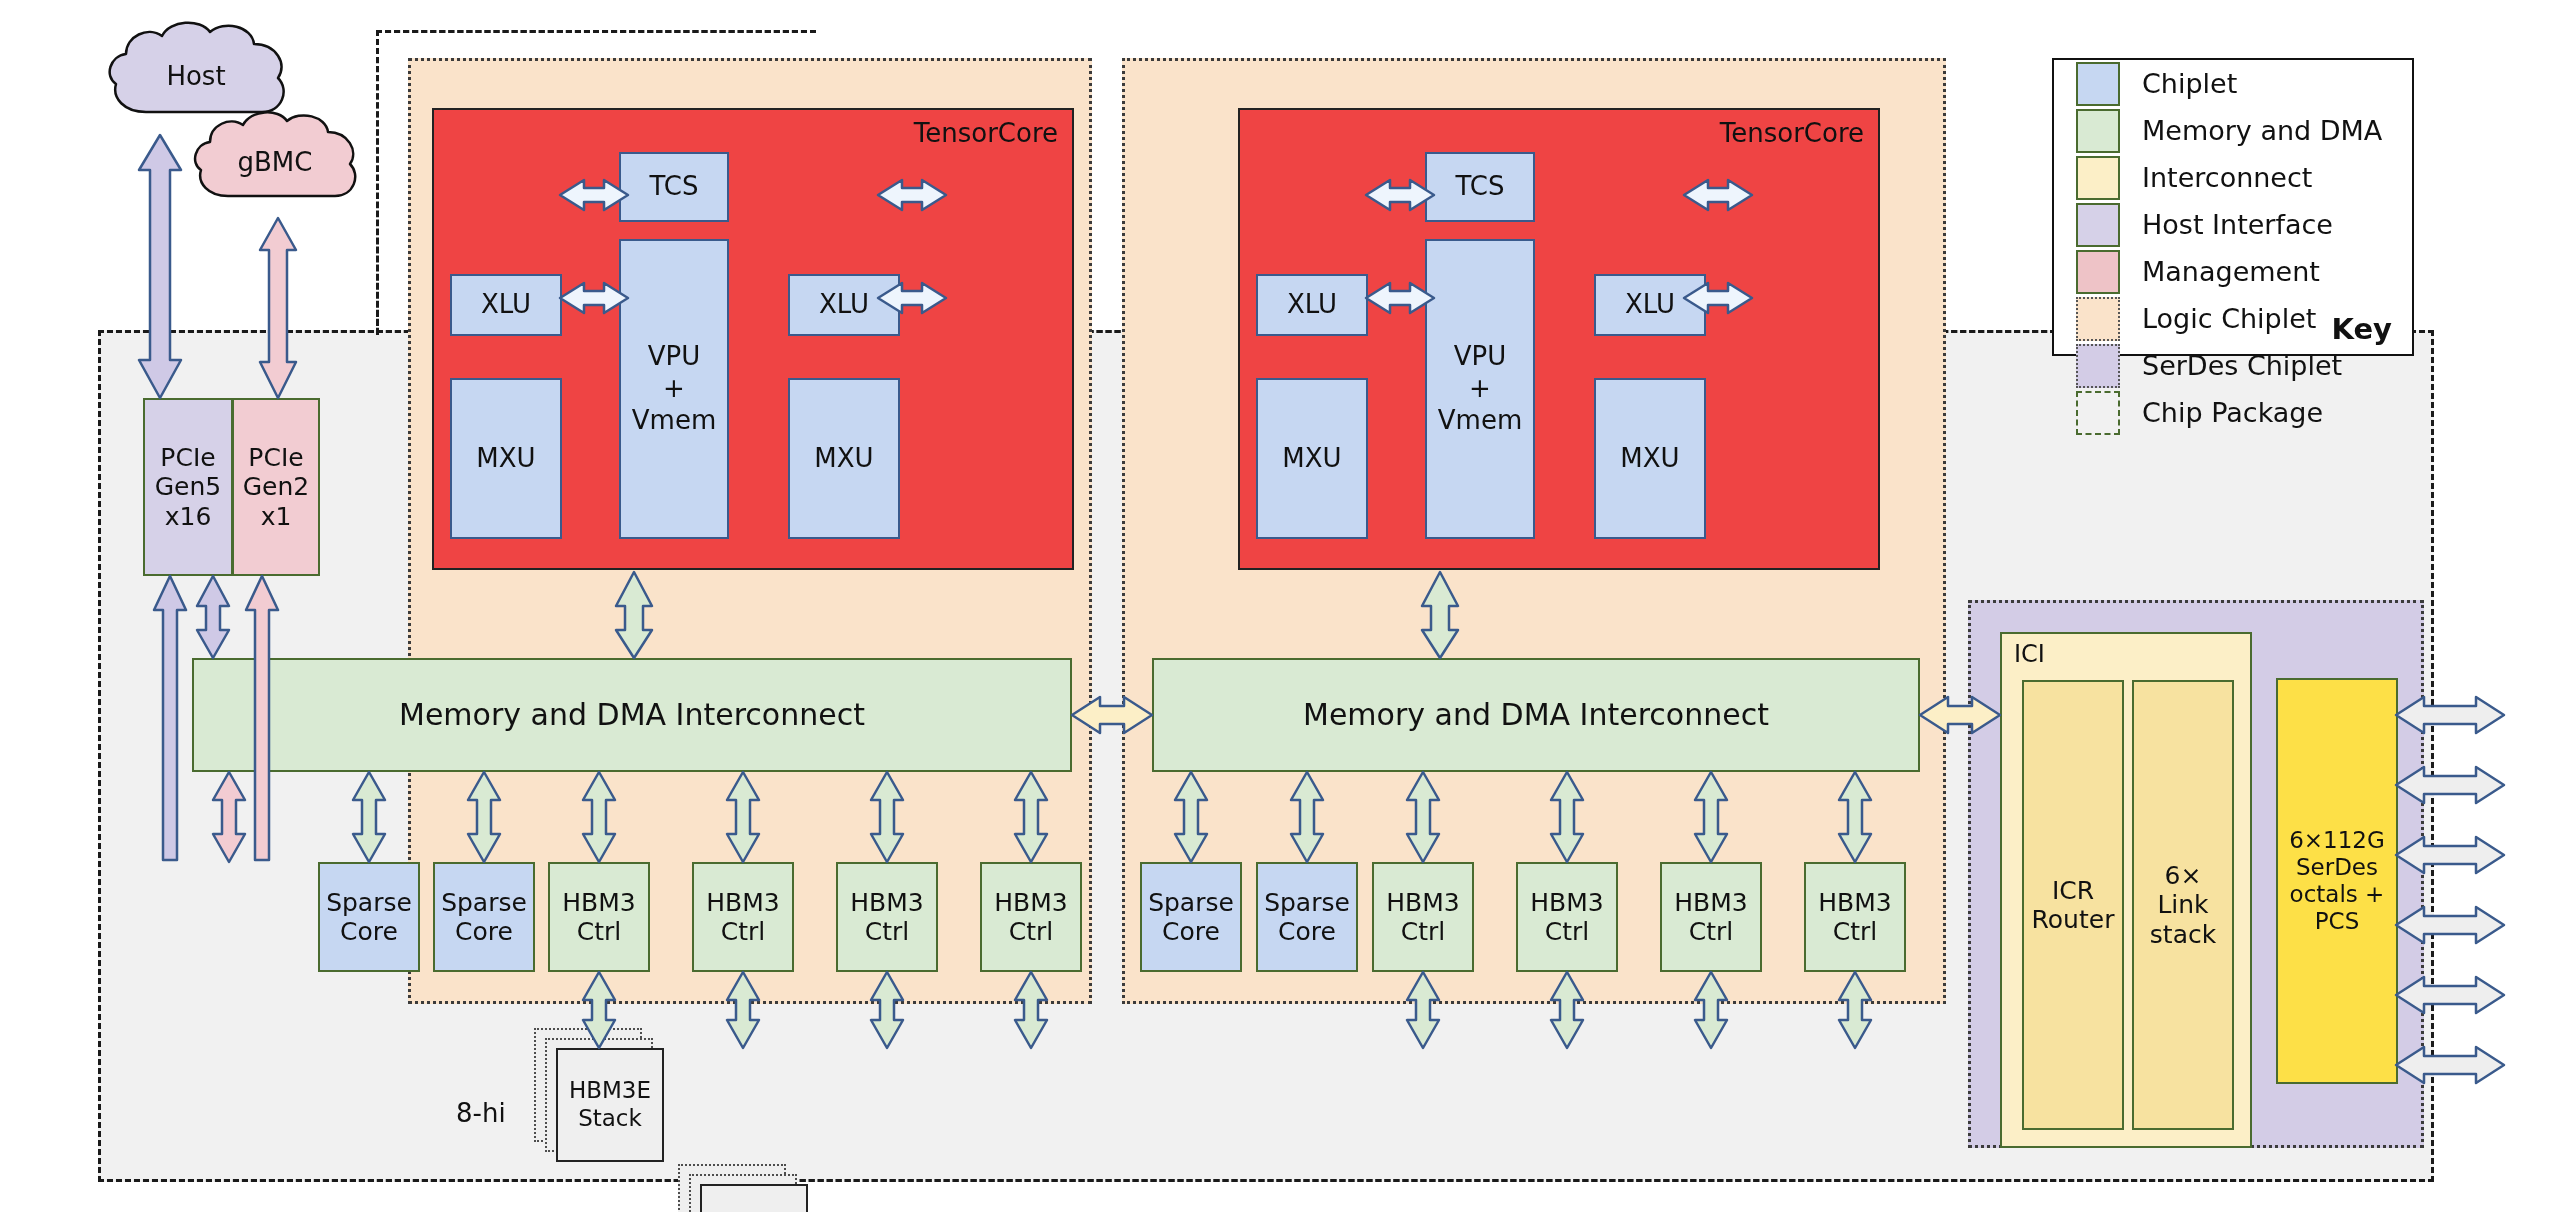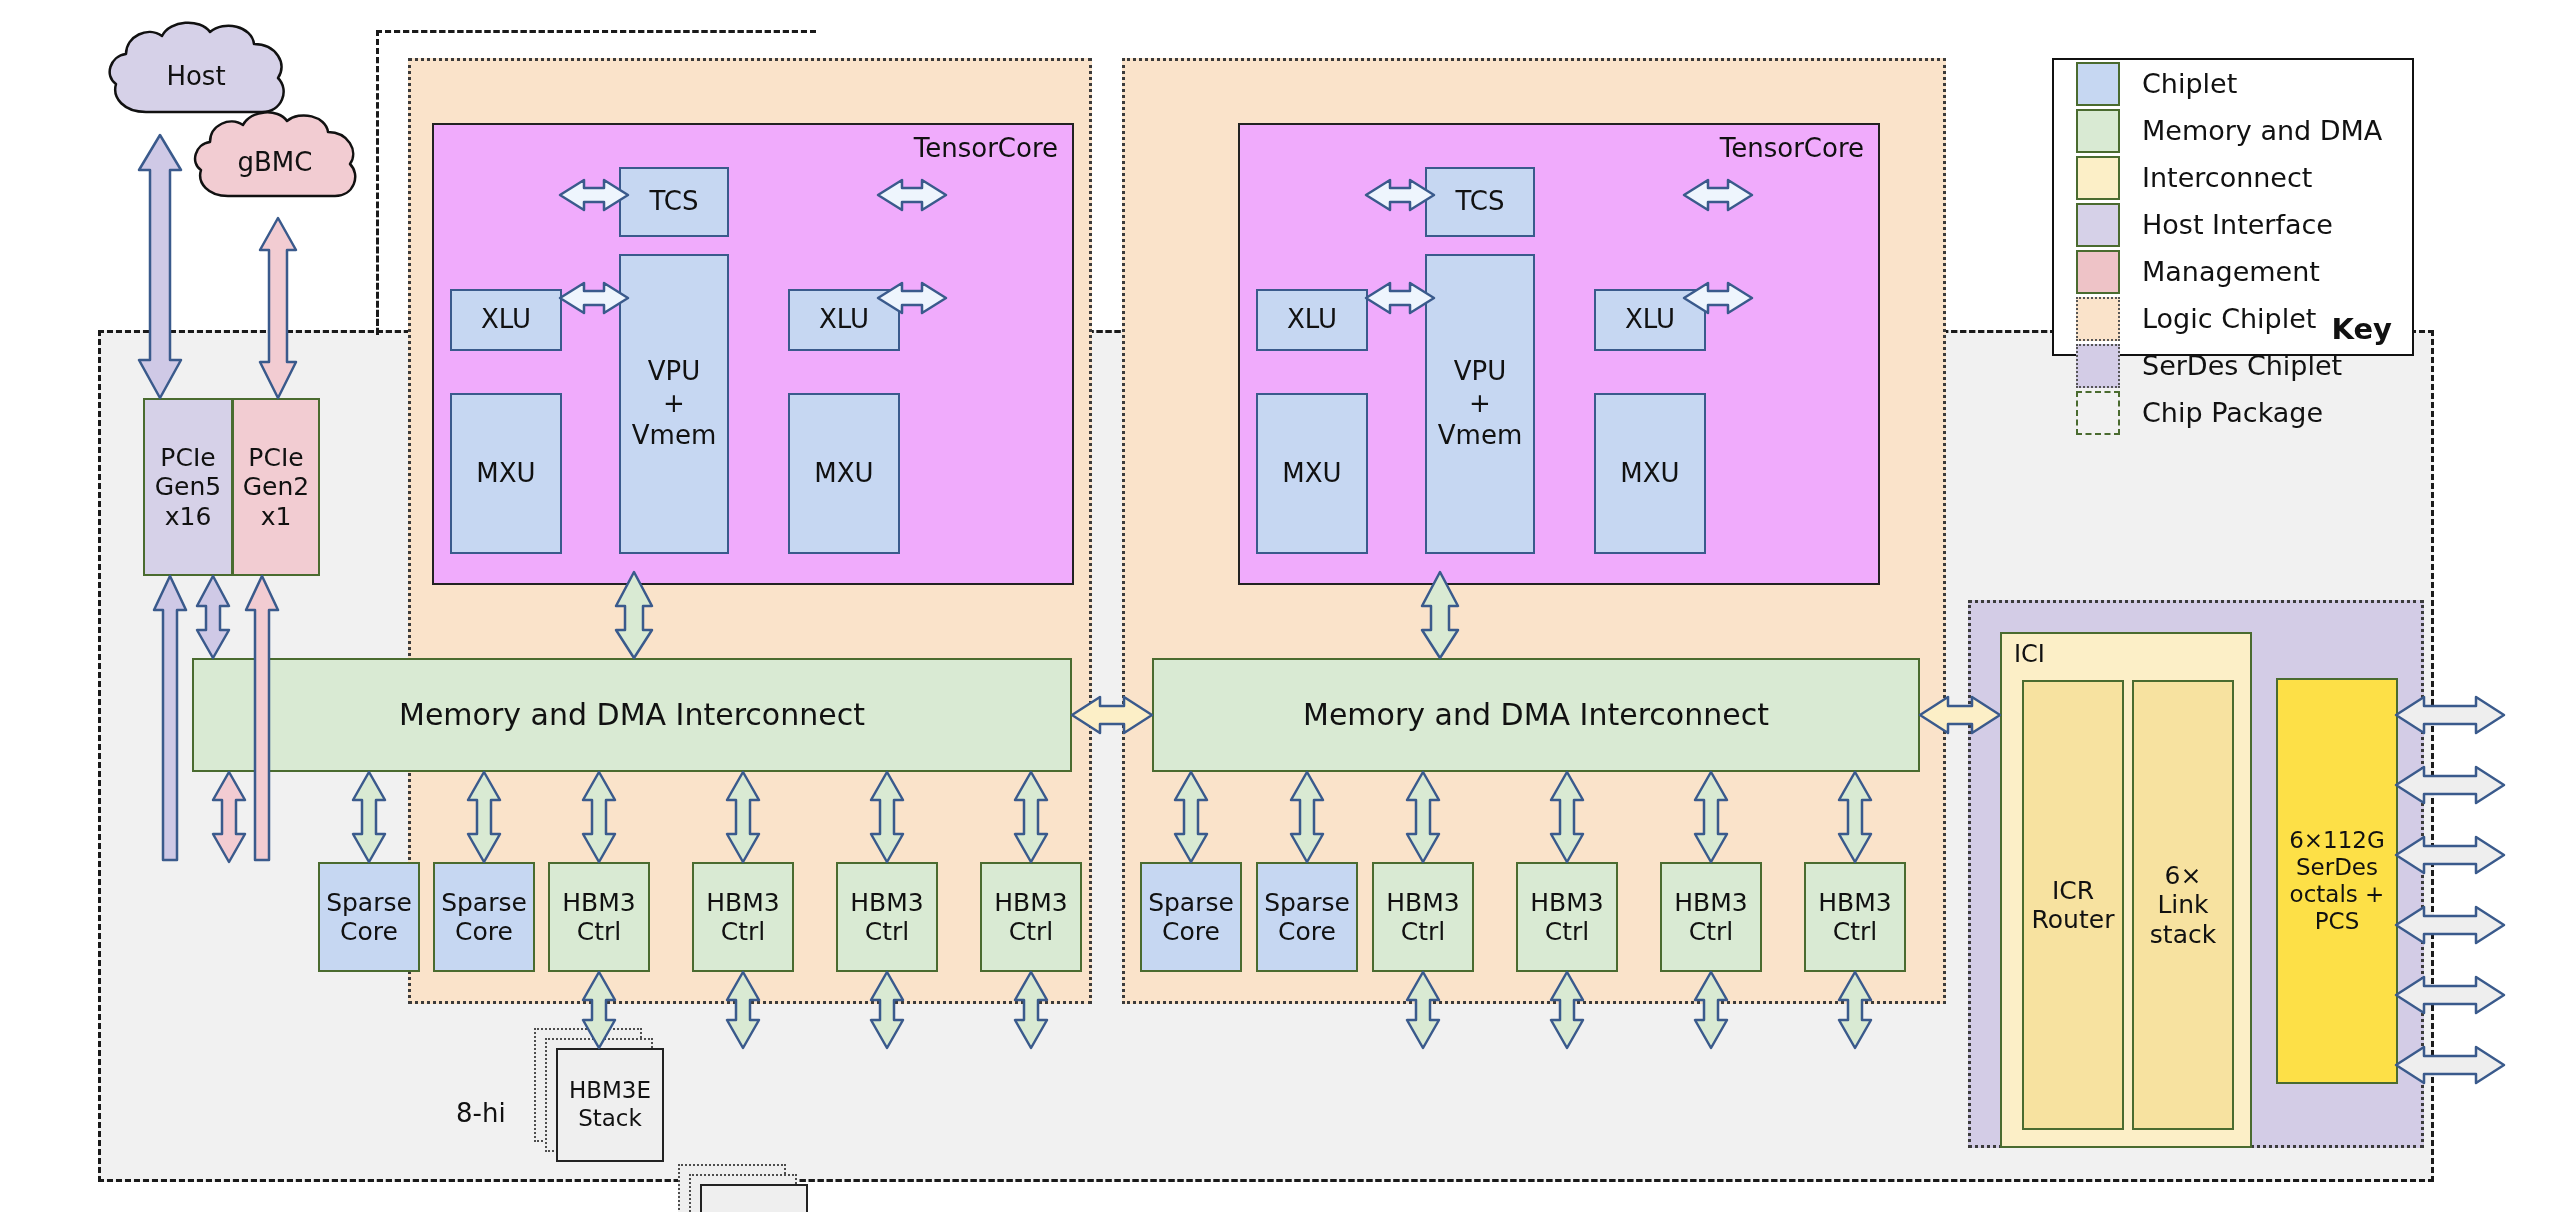--- a/index.html
+++ b/index.html
@@ -38,21 +38,21 @@
   .compute   {background:#c6d7f2;border-color:#4a6b2f;}
   .memory    {background:#d9ead3;border-color:#4a6b2f;}
   .intercon  {background:#fcefc7;border-color:#4a6b2f;}
   .hostif    {background:#d6d1e8;border-color:#4a6b2f;}
   .mgmt      {background:#e6aca9;border-color:#4a6b2f;}
   .serdesblk {background:#fde047;border-color:#4a6b2f;}
   .icrblk    {background:#f7e2a0;border-color:#4a6b2f;}
 
   
   .tensorcore{
-    background:#f0abfc;border:2px solid #222;margin-top:15px;
+    background:#ef4444;border:2px solid #222;
   }
   .tc-label{
     position:absolute;right:14px;top:8px;font-size:26px;color:#111;
   }
   .tc-inner{
     background:#c6d7f2;border:2px solid #3a5a8c;
     display:flex;align-items:center;justify-content:center;text-align:center;
     font-size:26px;color:#111;line-height:1.22;
   }
 

